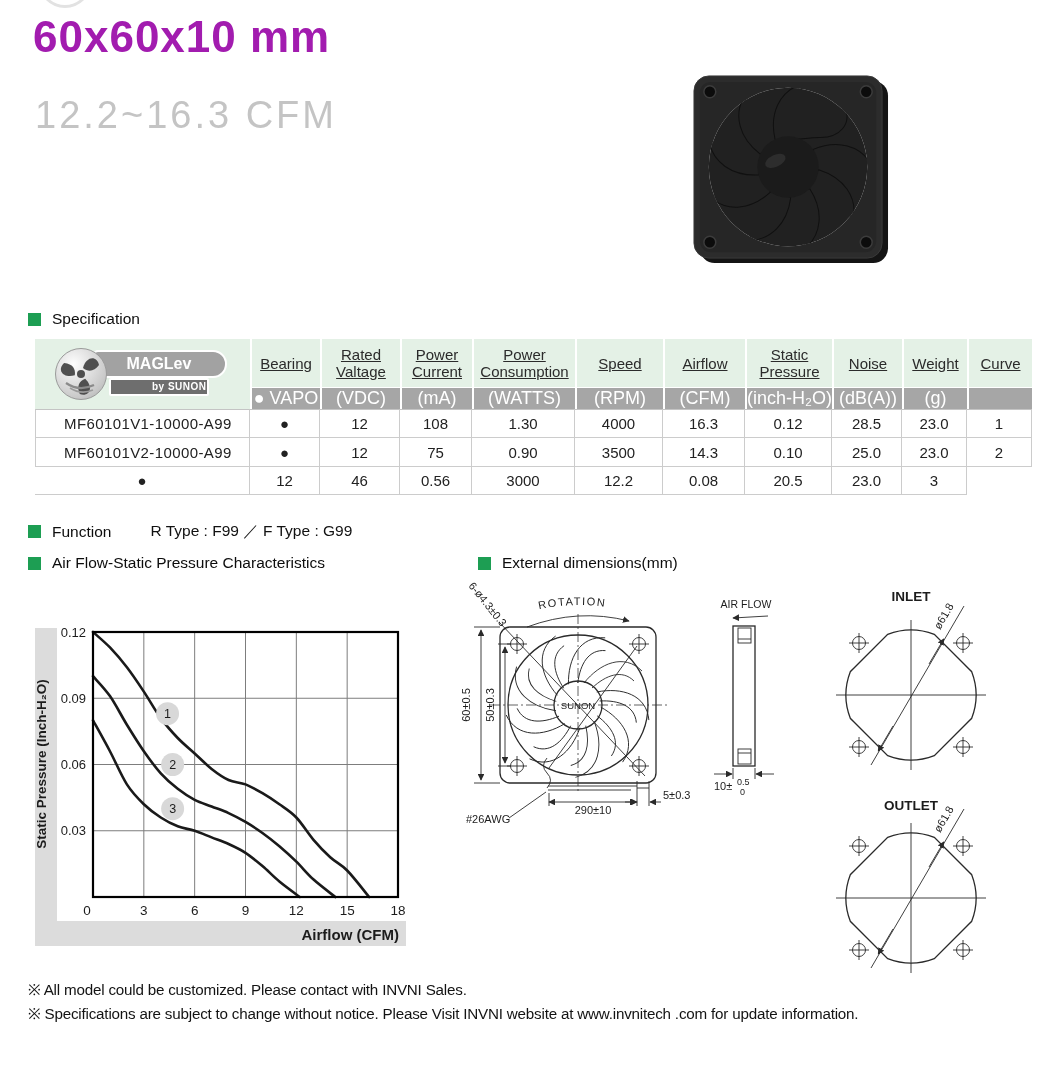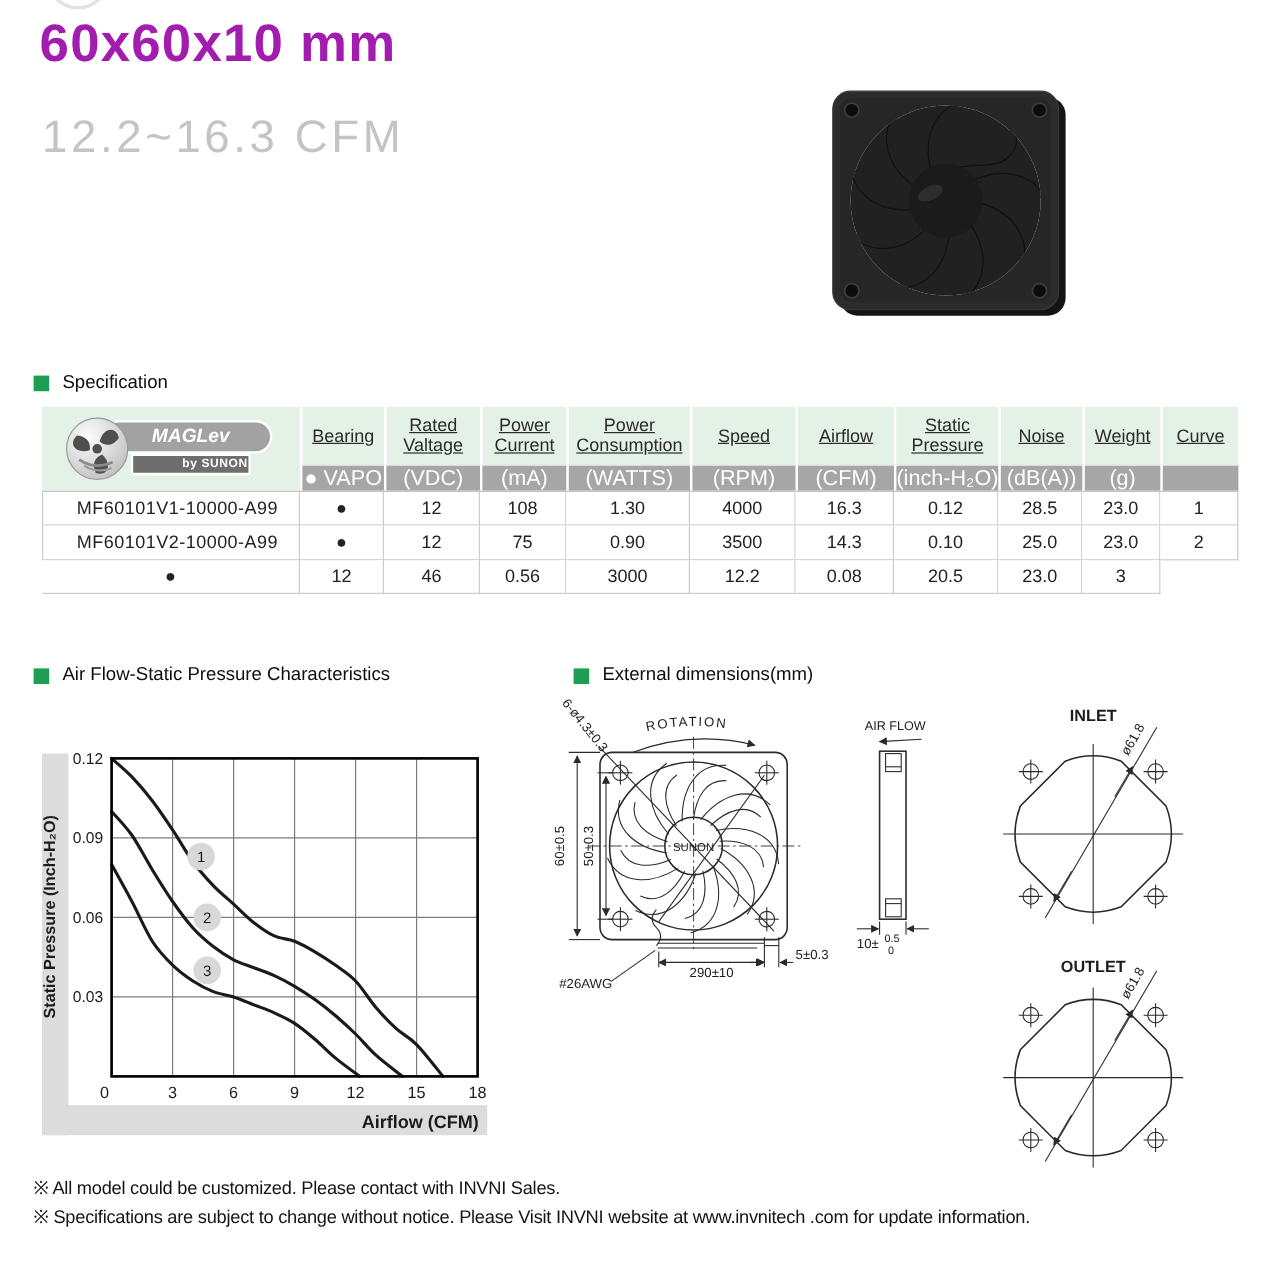--- a/index.html
+++ b/index.html
@@ -32,21 +32,21 @@
     font-size:18px; color:#fff; }
   .dcell { font-size:15px; color:#222; border-right:1px solid #ccc; border-bottom:1px solid #ccc; background:#fff; }
   .mcell { justify-content:flex-start !important; padding-left:28px; border-left:1px solid #ccc;
     letter-spacing:0.4px; }
   .r0 { border-top:1px solid #c4c4c4; }
 
   
   .mag-wrap { position:relative; width:176px; height:54px; }
   .mag-box { position:absolute; left:38px; top:3px; width:134px; height:28px; background:#a2a2a2;
     border:2px solid #fff; border-radius:5px 14px 14px 5px; color:#fff; font-weight:bold;
-    font-style:italic; font-size:16px; line-height:24px; padding-left:32px; }
+    font-size:16px; line-height:24px; padding-left:32px; }
   .sunon-box { position:absolute; left:54px; top:31px; width:100px; height:18px; background:#6e6e6e;
     border:2px solid #fff; border-radius:2px; color:#fff; font-size:10px; font-weight:bold;
     text-align:right; line-height:14px; letter-spacing:0.5px; }
   .mag-circle { position:absolute; left:0; top:1px; width:52px; height:52px; border-radius:50%;
     background:radial-gradient(circle at 35% 30%, #fdfdfd, #c9c9c9 70%, #ababab);
     border:1px solid #9a9a9a; z-index:2; }
 
   .func-val { font-weight:400; color:#111; margin-left:28px; }
 
   .notes { position:absolute; left:28px; font-size:15.2px; color:#131313; letter-spacing:-0.2px; }
@@ -182,20 +182,25 @@
     <div class="dcell">46</div>
     <div class="dcell">0.56</div>
     <div class="dcell">3000</div>
     <div class="dcell">12.2</div>
     <div class="dcell">0.08</div>
     <div class="dcell">20.5</div>
     <div class="dcell">23.0</div>
     <div class="dcell">3</div>
   </div>
 
+  <div class="sec-head" style="left:28px;top:521px">
+    <span class="bullet"></span>
+    <span>Function</span>
+    <span class="func-val">R Type : F99 ／ F Type : G99</span>
+  </div>
 
   <div class="sec-head" style="left:28px;top:554px">
     <span class="bullet"></span>
     <span>Air Flow-Static Pressure Characteristics</span>
   </div>
   <div class="sec-head" style="left:478px;top:554px">
     <span class="bullet"></span>
     <span>External dimensions(mm)</span>
   </div>
 

